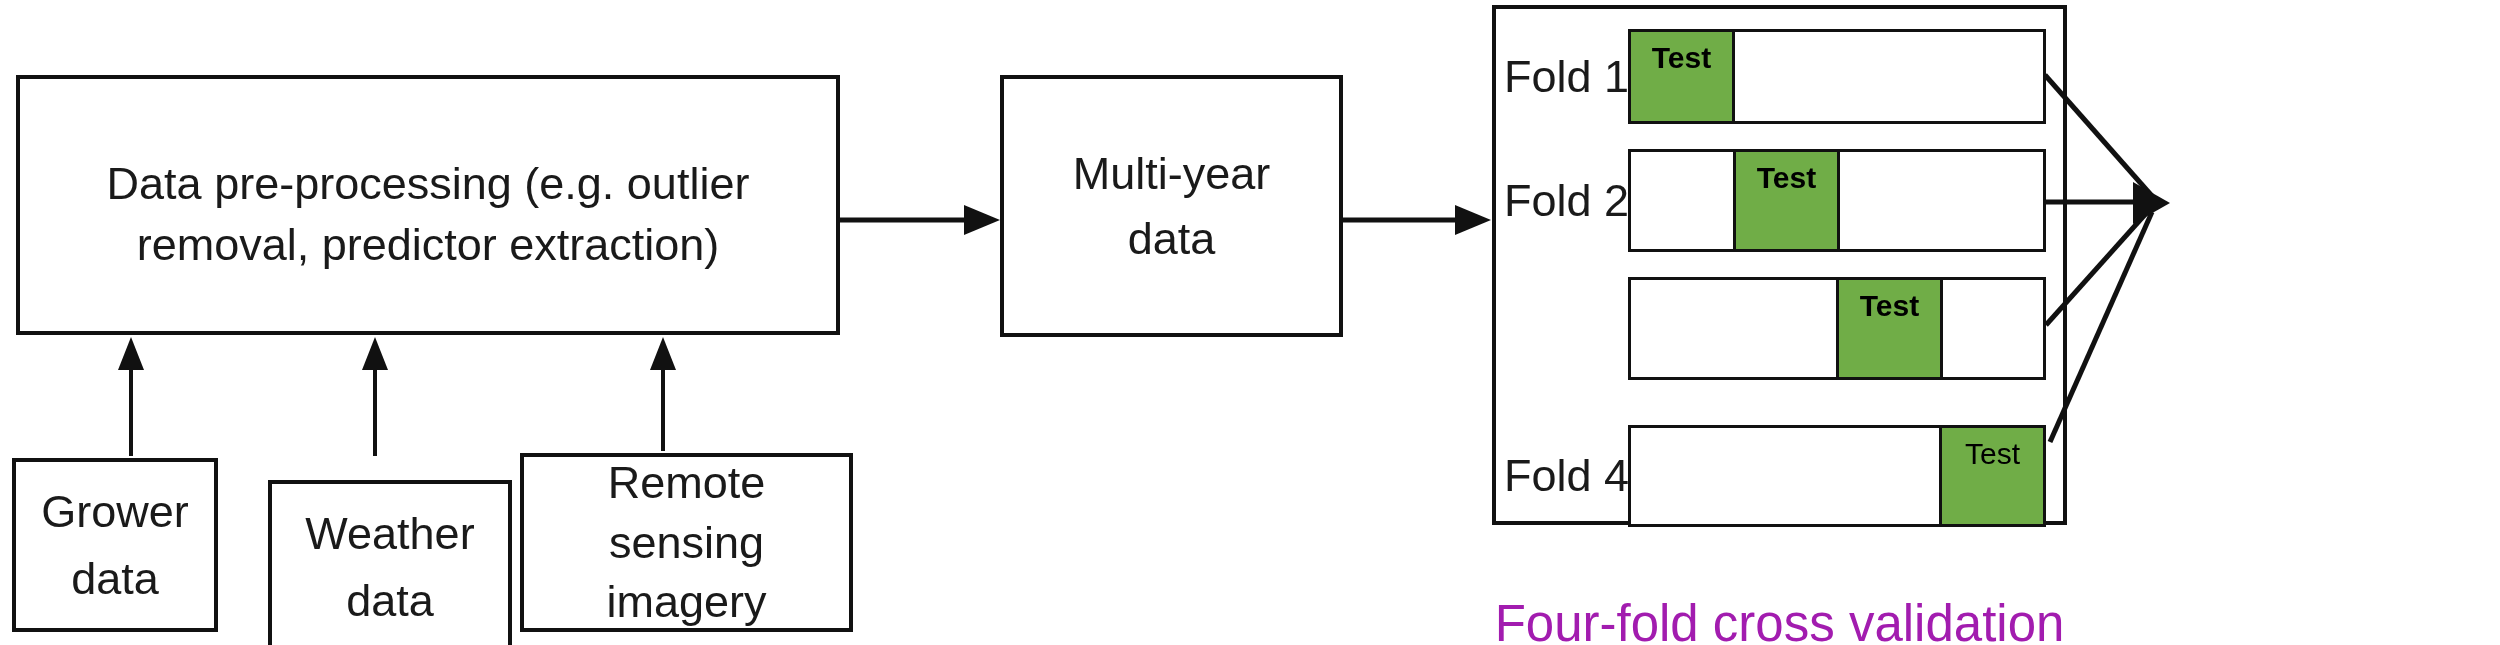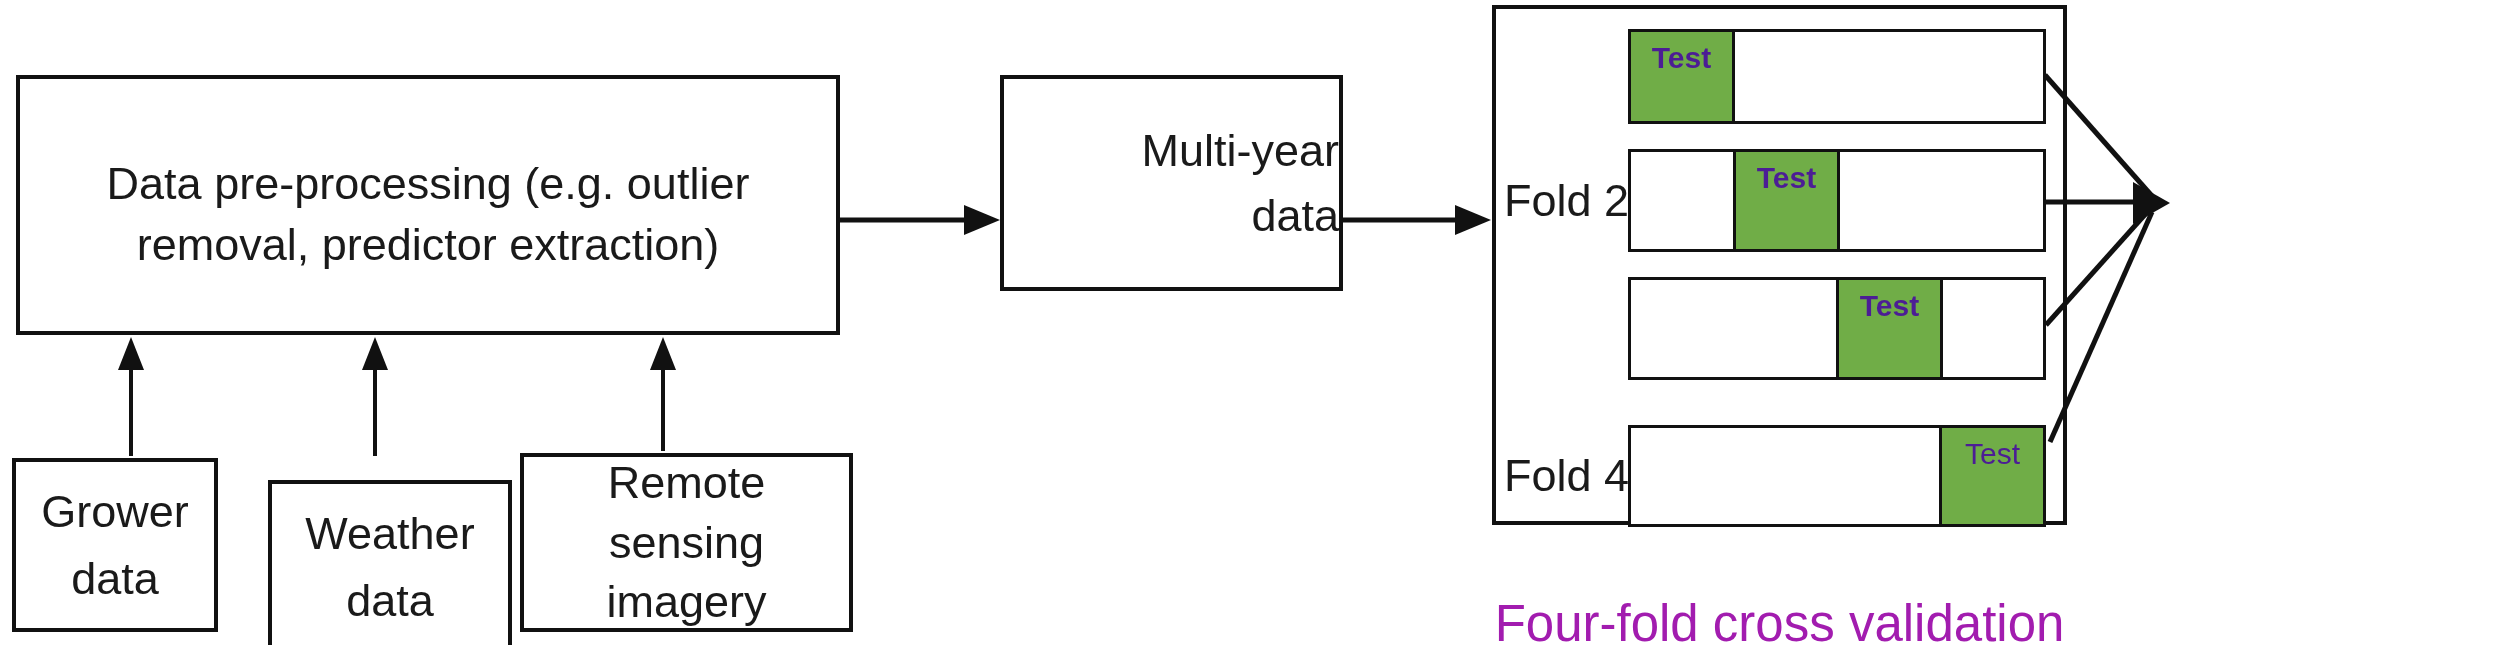--- a/index.html
+++ b/index.html
@@ -26,21 +26,21 @@
     flex-direction:column;
     justify-content:center;
     align-items:center;
     text-align:center;
     font-size:45px;
     line-height:1.5;
   }
   .box .line{display:block;}
 
   .preproc{left:16px;top:75px;width:824px;height:260px;line-height:1.35;padding-top:20px;}
-  .multiyear{left:1000px;top:75px;width:343px;height:216px;line-height:1.45;align-items:flex-end;}
+  .multiyear{left:1000px;top:75px;width:343px;height:262px;line-height:1.45;}
   .avgbox{left:2170px;top:145px;width:323px;height:120px;font-size:44px;line-height:1.25;}
   .grower{left:12px;top:458px;width:206px;height:174px;}
   .weather{left:248px;top:480px;width:244px;height:174px;margin-left:20px;}
   .remote{left:520px;top:453px;width:333px;height:179px;line-height:1.32;}
 
   .cvpanel{
     position:absolute;
     box-sizing:border-box;
     left:1492px;top:5px;width:575px;height:520px;
     border:4px solid var(--stroke);
@@ -63,21 +63,21 @@
     box-sizing:border-box;
     border:3px solid var(--stroke);
     background:var(--test-green);
     display:flex;justify-content:center;align-items:flex-start;
   }
   .pos1{left:-3px;}
   .pos2{left:calc(25% - 1px);}
   .pos3{left:calc(50% - 1px);}
   .pos4{left:calc(75% - 1px);}
   .test-text{
-    font-size:30px;font-weight:700;color:#4c1d95;
+    font-size:30px;font-weight:700;color:#000000;
     margin-top:9px;
   }
   .weight-normal .test-text{font-weight:400;}
 
   .cv-caption{
     position:absolute;left:1492px;top:594px;width:575px;
     text-align:center;font-size:51px;color:#a21caf;
   }
 
   .overlay{
@@ -114,20 +114,23 @@
   </div>
   <div class="box remote">
     <span class="line">Remote</span>
     <span class="line">sensing</span>
     <span class="line">imagery</span>
   </div>
 
   <div class="cvpanel">
 
     <div class="fold-row" style="top:20px;height:95px;">
+      <div class="fold-label">
+        <span>Fold 1</span>
+      </div>
       <div class="fold-bar">
         <div class="test-cell pos1">
           <span class="test-text">Test</span>
         </div>
       </div>
     </div>
 
     <div class="fold-row" style="top:140px;height:103px;">
       <div class="fold-label">
         <span>Fold 2</span>

